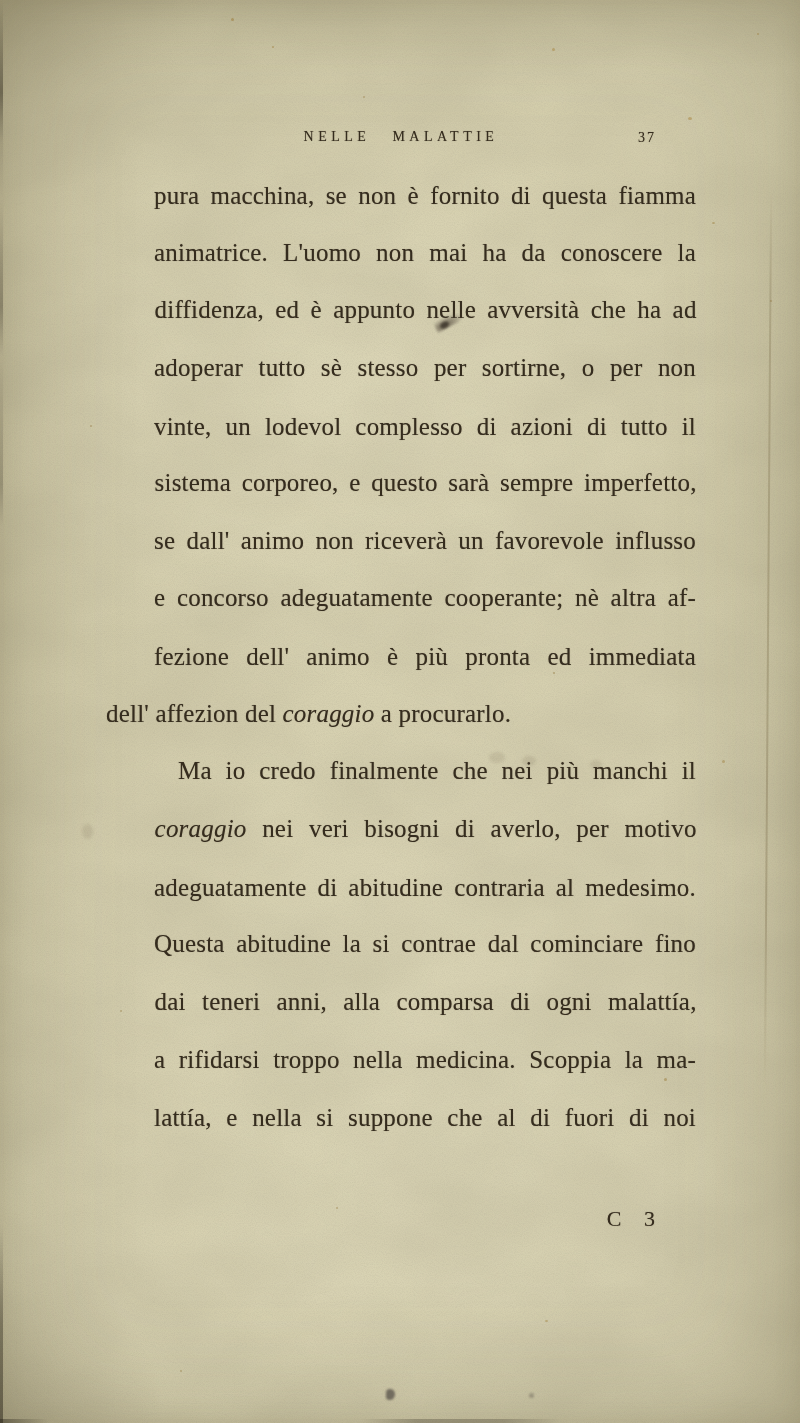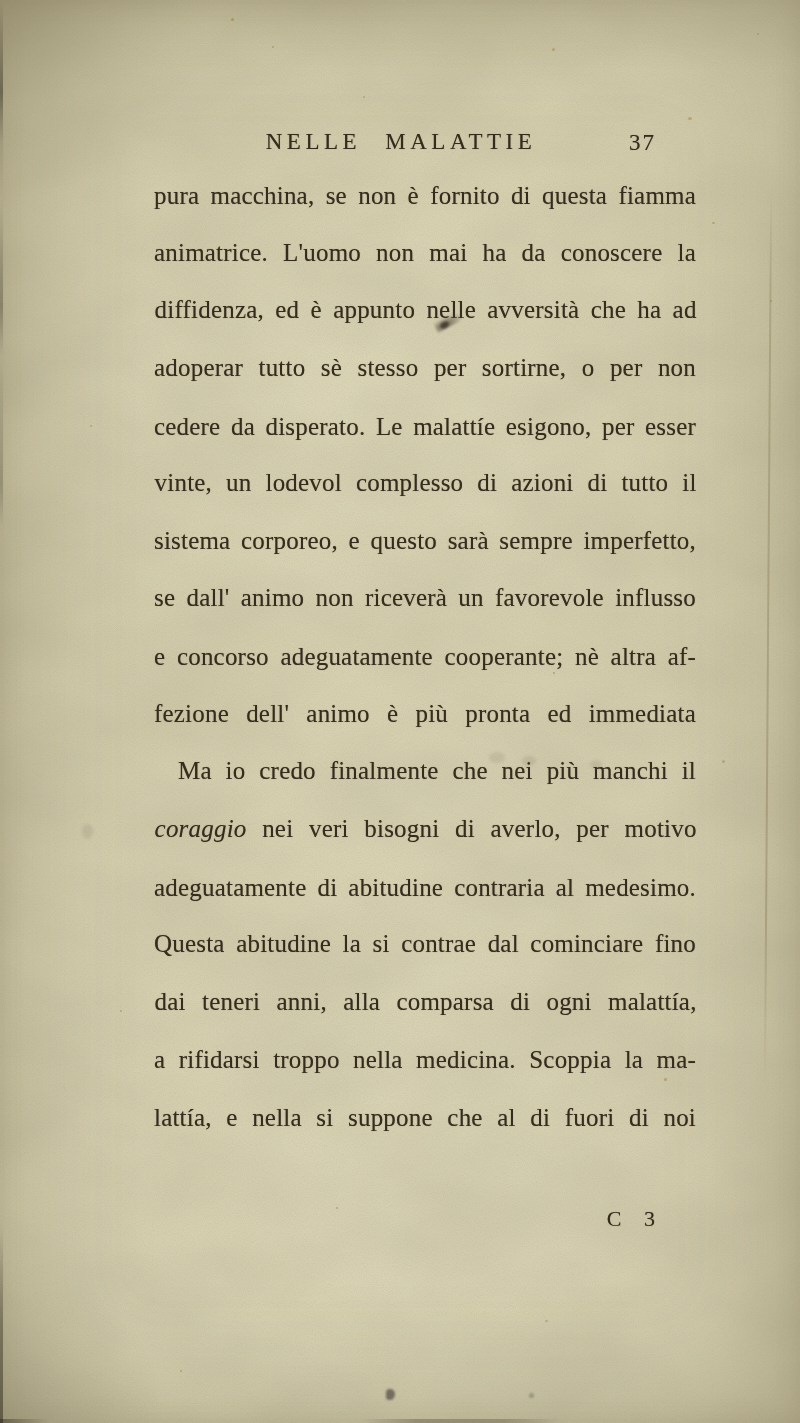--- a/index.html
+++ b/index.html
@@ -31,21 +31,21 @@
     background:linear-gradient(90deg,
       rgba(40,35,24,.45) 0%, rgba(40,35,24,0) 6%,
       rgba(40,35,24,0) 45%, rgba(40,35,24,.28) 52%, rgba(40,35,24,.25) 63%, rgba(40,35,24,0) 70%);}
   .crease{position:absolute;left:767px;top:190px;width:2px;height:900px;pointer-events:none;
     background:linear-gradient(180deg, rgba(110,95,60,0), rgba(110,95,60,.26) 12%, rgba(110,95,60,.30) 80%, rgba(110,95,60,0));
     filter:blur(.6px); transform:rotate(.4deg);}
 
   
   .ink{color:#352c1e; text-shadow:0 0 .9px rgba(53,44,30,.45);}
   .page-header{position:absolute;left:106px;top:129px;width:590px;height:30px;
-    font-size:23px;filter:blur(.22px);}
+    font-size:14px;filter:blur(.22px);}
   .running-title{display:block;text-align:center;letter-spacing:4.5px;word-spacing:14px;}
   .page-number{position:absolute;right:40px;top:1px;letter-spacing:2px;}
 
   .body-text{position:absolute;left:106px;top:166px;width:590px;
     font-size:25px;letter-spacing:.2px;filter:blur(.24px);}
   .line{height:57.65px;line-height:57.65px;text-align:left;}
   .line.j{text-align:justify;text-align-last:justify;text-justify:inter-word;margin-left:48px;}
   .line.ind{padding-left:24px;}
   .line:nth-child(3n){transform:translateX(.6px);}
   .line:nth-child(4n+1){transform:translateY(.5px);}
@@ -94,26 +94,26 @@
   <div class="page-header ink">
     <span class="running-title">NELLE MALATTIE</span>
     <span class="page-number">37</span>
   </div>
 
   <div class="body-text ink">
       <div class="line j"><span>pura macchina, se non è fornito di questa fiamma</span></div>
       <div class="line j"><span>animatrice. L'uomo non mai ha da conoscere la</span></div>
       <div class="line j"><span>diffidenza, ed è appunto nelle avversità che ha ad</span></div>
       <div class="line j"><span>adoperar tutto sè stesso per sortirne, o per non</span></div>
-      <div class="line j"><span>cedere da disperato. Le malattíe esigono, per esser</span></div>
       <div class="line j"><span>vinte, un lodevol complesso di azioni di tutto il</span></div>
       <div class="line j"><span>sistema corporeo, e questo sarà sempre imperfetto,</span></div>
       <div class="line j"><span>se dall' animo non riceverà un favorevole influsso</span></div>
       <div class="line j"><span>e concorso adeguatamente cooperante; nè altra af-</span></div>
       <div class="line j"><span>fezione dell' animo è più pronta ed immediata</span></div>
+      <div class="line"><span>dell' affezion del </span><span class="it">coraggio</span><span> a procurarlo.</span></div>
       <div class="line j ind"><span>Ma io credo finalmente che nei più manchi il</span></div>
       <div class="line j"><span class="it">coraggio</span><span> nei veri bisogni di averlo, per motivo</span></div>
       <div class="line j"><span>adeguatamente di abitudine contraria al medesimo.</span></div>
       <div class="line j"><span>Questa abitudine la si contrae dal cominciare fino</span></div>
       <div class="line j"><span>dai teneri anni, alla comparsa di ogni malattía,</span></div>
       <div class="line j"><span>a rifidarsi troppo nella medicina. Scoppia la ma-</span></div>
       <div class="line j"><span>lattía, e nella si suppone che al di fuori di noi</span></div>
     </div>
 
   <div class="signature ink">C 3</div>

